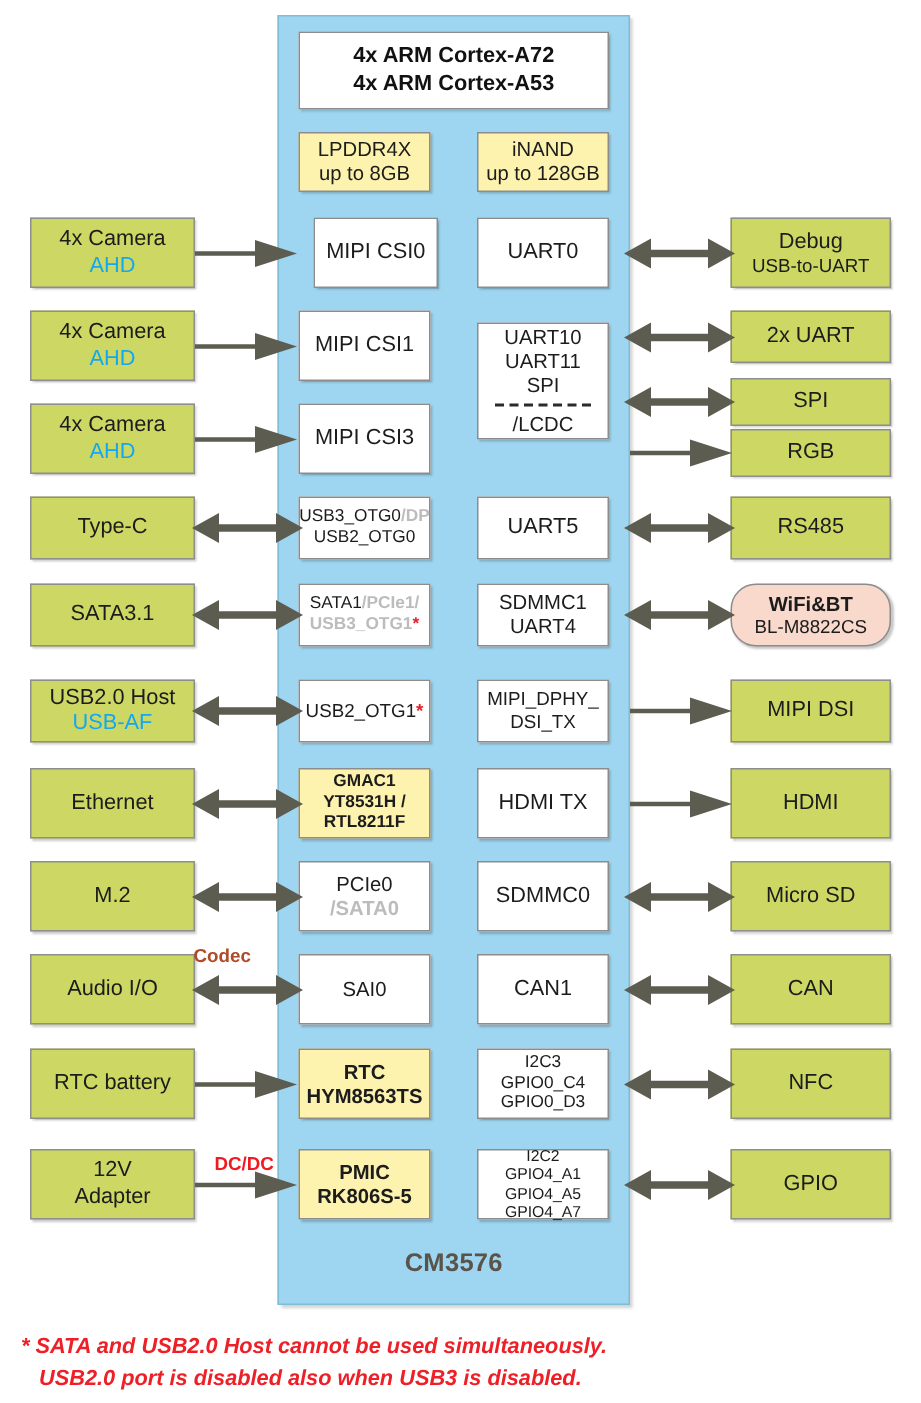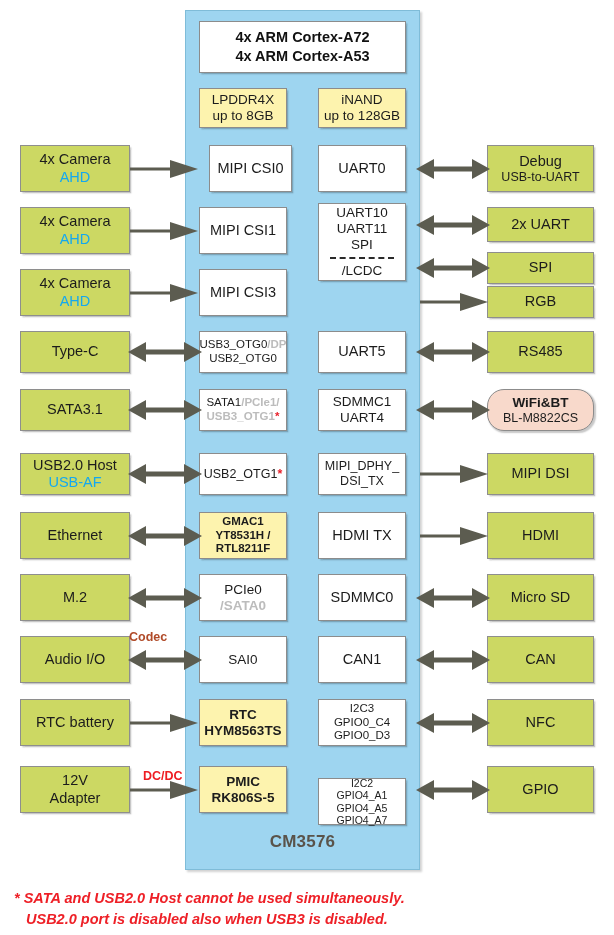--- a/index.html
+++ b/index.html
@@ -61,21 +61,21 @@
   .box .ln { display: block; white-space: nowrap; }
 
   .box.green  { background: #ccd863; border-color: #8e8e8e; }
   .box.white  { background: #ffffff; border-color: #8c8c8c; }
   .box.yellow { background: #fdf3ae; border-color: #8c8c8c; }
   .box.pink   { background: #f8d9cb; border-color: #8c8c8c; border-radius: 17px; }
   .fs15 { font-size: 14.5px; }
   .fs14 { font-size: 13.5px; }
   .fs13 { font-size: 12.5px; }
   .fs12 { font-size: 11.5px; }
-  .fs11 { font-size: 10.5px; margin-top: 12px; }
+  .fs11 { font-size: 10.5px; }
   .bold { font-weight: bold; }
 
   .sub-ahd   { color: #14a8f0; }
   .sub-usbaf { color: #14a8f0; }
   .muted     { color: #bcbcbc; font-weight: bold; }
   .star      { color: #e8202a; font-weight: bold; }
 
   
   .cpu-box {
     position: absolute;
@@ -196,21 +196,21 @@
 
   <div class="box yellow fs14 bold" style="left:199px;top:766px;width:88px;height:47px;">
     <span class="ln">PMIC</span>
     <span class="ln">RK806S-5</span>
   </div>
 
   <div class="box white fs15" style="left:318px;top:145px;width:88px;height:47px;">
     <span class="ln">UART0</span>
   </div>
 
-  <div class="box white fs14" style="left:318px;top:203px;width:88px;height:78px;">
+  <div class="box white fs14" style="left:318px;top:215px;width:88px;height:78px;">
     <span class="ln">UART10</span>
     <span class="ln">UART11</span>
     <span class="ln">SPI</span>
     <span class="divider"></span>
     <span class="ln">/LCDC</span>
   </div>
 
   <div class="box white fs15" style="left:318px;top:331px;width:88px;height:42px;">
     <span class="ln">UART5</span>
   </div>

